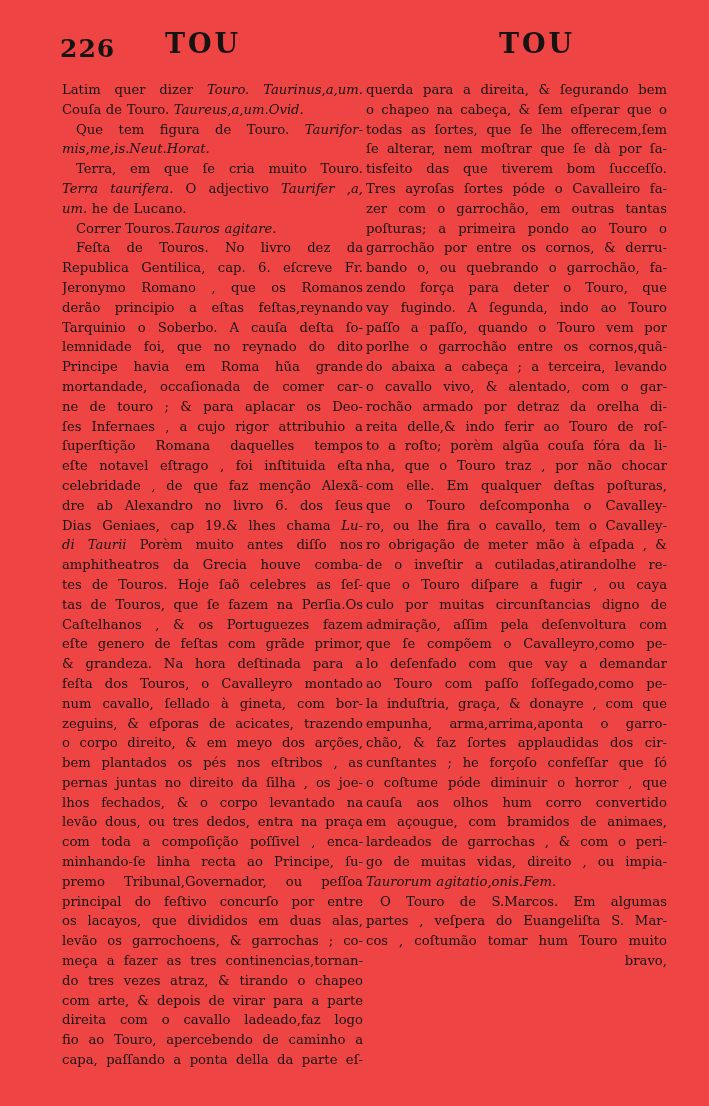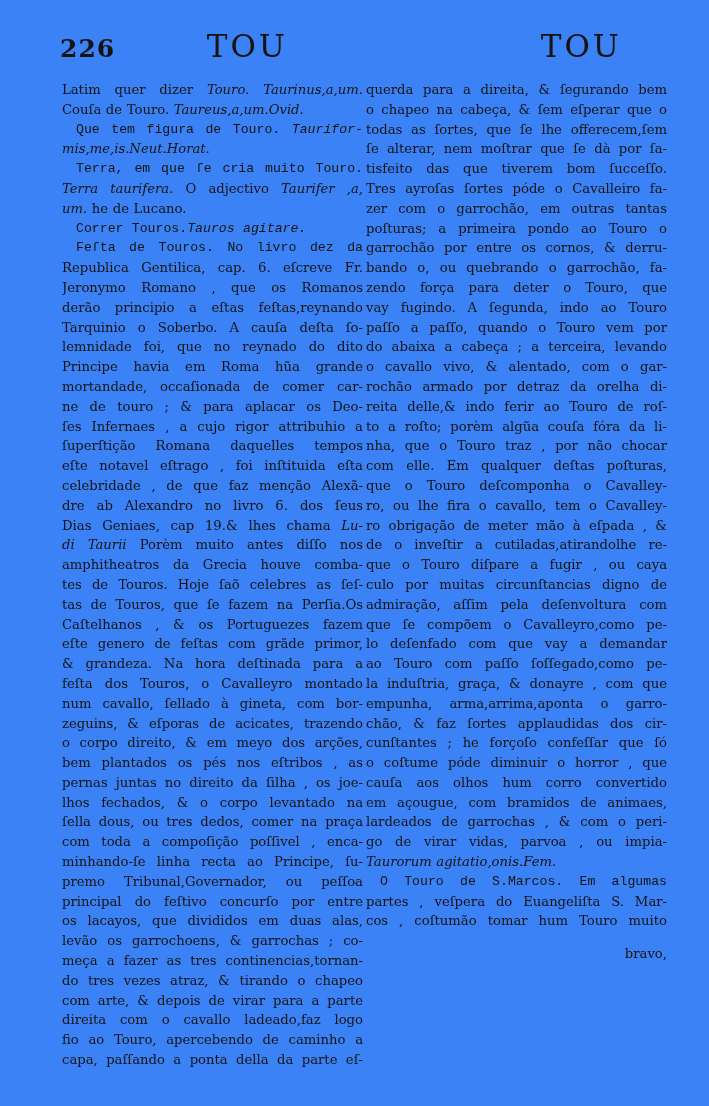--- a/index.html
+++ b/index.html
@@ -1,50 +1,50 @@
 <!DOCTYPE html>
 <html><head>
 <meta charset="utf-8">
 <style>
   html,body{margin:0;padding:0;background:#d8d8d4;}
   #page{
     position:relative;
     width:709px;height:1106px;
     margin:0 auto;
-    background:#3b82f6;
+    background:#ef4444;
     color:#161412;
     font-family:"DejaVu Serif", serif;
     overflow:hidden;
   }
   .pagenum{
     position:absolute;left:60px;top:34px;
     font-size:25px;font-weight:bold;letter-spacing:1px;
   }
   .runhead{
     position:absolute;top:28px;width:170px;
-    text-align:right;
-    font-size:31px;font-weight:normal;letter-spacing:3px;
+    text-align:center;
+    font-size:27px;font-weight:bold;letter-spacing:3px;
   }
   .runhead.left{left:118px;}
   .runhead.right{left:452px;}
   .col{
     position:absolute;top:80px;width:301px;
     font-size:13.2px;
   }
   .col.left{left:62px;}
   .col.right{left:366px;}
   .line{
     height:19.8px;line-height:19.8px;
     text-align:justify;text-align-last:justify;
     overflow:hidden;
     word-spacing:0.4px;
   }
-  .line.indent{text-indent:14px;font-family:Liberation Mono, monospace;}
+  .line.indent{text-indent:14px;}
   .line.end{text-align-last:left;}
-  .line.right{text-align-last:right;margin-top:13px;}
+  .line.right{text-align-last:right;}
   .it{font-style:italic;}
 </style>
 </head>
 <body>
 
 <div id="page">
   <div class="pagenum">226</div>
   <div class="runhead left">TOU</div>
   <div class="runhead right">TOU</div>
   <div class="col left" id="col-left">
@@ -78,21 +78,21 @@
       <div class="line"><span>Caſtelhanos , &amp; os Portuguezes fazem</span></div>
       <div class="line"><span>eſte genero de feſtas com grãde primor,</span></div>
       <div class="line"><span>&amp; grandeza. Na hora deſtinada para a</span></div>
       <div class="line"><span>feſta dos Touros, o Cavalleyro montado</span></div>
       <div class="line"><span>num cavallo, ſellado à gineta, com bor-</span></div>
       <div class="line"><span>zeguins, &amp; eſporas de acicates, trazendo</span></div>
       <div class="line"><span>o corpo direito, &amp; em meyo dos arções,</span></div>
       <div class="line"><span>bem plantados os pés nos eſtribos , as</span></div>
       <div class="line"><span>pernas juntas no direito da ſilha , os joe-</span></div>
       <div class="line"><span>lhos fechados, &amp; o corpo levantado na</span></div>
-      <div class="line"><span>ſella dous, ou tres dedos, comer na praça</span></div>
+      <div class="line"><span>levão dous, ou tres dedos, entra na praça</span></div>
       <div class="line"><span>com toda a compoſição poſſivel , enca-</span></div>
       <div class="line"><span>minhando-ſe linha recta ao Principe, ſu-</span></div>
       <div class="line"><span>premo Tribunal,Governador, ou peſſoa</span></div>
       <div class="line"><span>principal do feſtivo concurſo por entre</span></div>
       <div class="line"><span>os lacayos, que divididos em duas alas,</span></div>
       <div class="line"><span>levão os garrochoens, &amp; garrochas ; co-</span></div>
       <div class="line"><span>meça a fazer as tres continencias,tornan-</span></div>
       <div class="line"><span>do tres vezes atraz, &amp; tirando o chapeo</span></div>
       <div class="line"><span>com arte, &amp; depois de virar para a parte</span></div>
       <div class="line"><span>direita com o cavallo ladeado,faz logo</span></div>
@@ -106,20 +106,21 @@
       <div class="line"><span>ſe alterar, nem moſtrar que ſe dà por ſa-</span></div>
       <div class="line"><span>tisfeito das que tiverem bom ſucceſſo.</span></div>
       <div class="line"><span>Tres ayroſas ſortes póde o Cavalleiro fa-</span></div>
       <div class="line"><span>zer com o garrochão, em outras tantas</span></div>
       <div class="line"><span>poſturas; a primeira pondo ao Touro o</span></div>
       <div class="line"><span>garrochão por entre os cornos, &amp; derru-</span></div>
       <div class="line"><span>bando o, ou quebrando o garrochão, fa-</span></div>
       <div class="line"><span>zendo força para deter o Touro, que</span></div>
       <div class="line"><span>vay fugindo. A ſegunda, indo ao Touro</span></div>
       <div class="line"><span>paſſo a paſſo, quando o Touro vem por</span></div>
+      <div class="line"><span>porlhe o garrochão entre os cornos,quã-</span></div>
       <div class="line"><span>do abaixa a cabeça ; a terceira, levando</span></div>
       <div class="line"><span>o cavallo vivo, &amp; alentado, com o gar-</span></div>
       <div class="line"><span>rochão armado por detraz da orelha di-</span></div>
       <div class="line"><span>reita delle,&amp; indo ferir ao Touro de roſ-</span></div>
       <div class="line"><span>to a roſto; porèm algũa couſa fóra da li-</span></div>
       <div class="line"><span>nha, que o Touro traz , por não chocar</span></div>
       <div class="line"><span>com elle. Em qualquer deſtas poſturas,</span></div>
       <div class="line"><span>que o Touro deſcomponha o Cavalley-</span></div>
       <div class="line"><span>ro, ou lhe fira o cavallo, tem o Cavalley-</span></div>
       <div class="line"><span>ro obrigação de meter mão à eſpada , &amp;</span></div>
@@ -131,20 +132,20 @@
       <div class="line"><span>lo deſenfado com que vay a demandar</span></div>
       <div class="line"><span>ao Touro com paſſo ſoſſegado,como pe-</span></div>
       <div class="line"><span>la induſtria, graça, &amp; donayre , com que</span></div>
       <div class="line"><span>empunha, arma,arrima,aponta o garro-</span></div>
       <div class="line"><span>chão, &amp; faz ſortes applaudidas dos cir-</span></div>
       <div class="line"><span>cunſtantes ; he forçoſo confeſſar que ſó</span></div>
       <div class="line"><span>o coſtume póde diminuir o horror , que</span></div>
       <div class="line"><span>cauſa aos olhos hum corro convertido</span></div>
       <div class="line"><span>em açougue, com bramidos de animaes,</span></div>
       <div class="line"><span>lardeados de garrochas , &amp; com o peri-</span></div>
-      <div class="line"><span>go de virar vidas, parvoa , ou impia-</span></div>
+      <div class="line"><span>go de muitas vidas, direito , ou impia-</span></div>
       <div class="line end"><span class="it">Taurorum agitatio,onis.Fem.</span></div>
       <div class="line indent"><span>O Touro de S.Marcos. Em algumas</span></div>
       <div class="line"><span>partes , veſpera do Euangeliſta S. Mar-</span></div>
       <div class="line"><span>cos , coſtumão tomar hum Touro muito</span></div>
       <div class="line right"><span>bravo,</span></div>
     </div>
 </div>
 
 </body></html>

